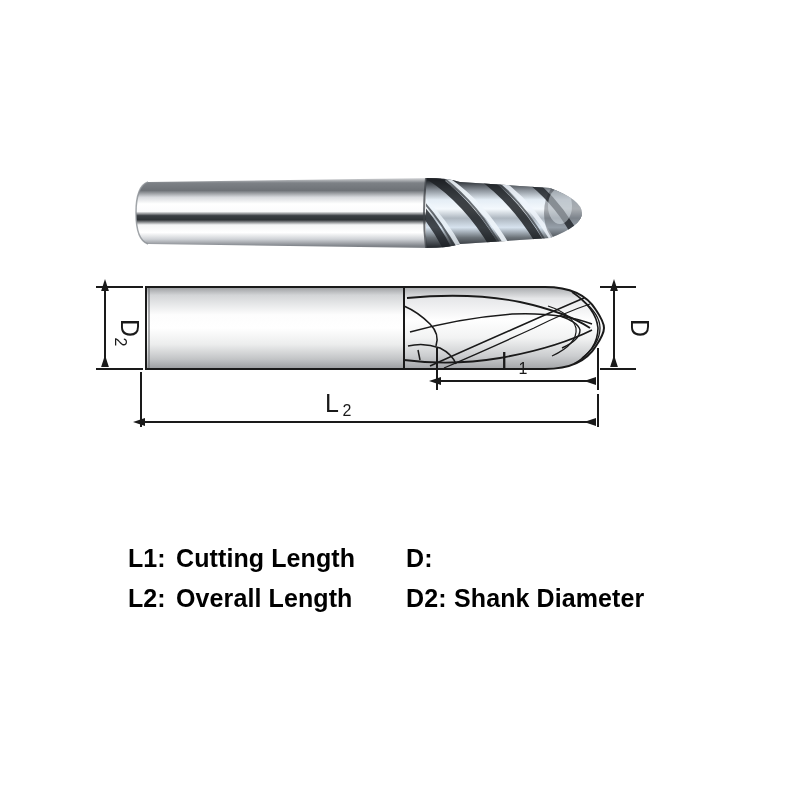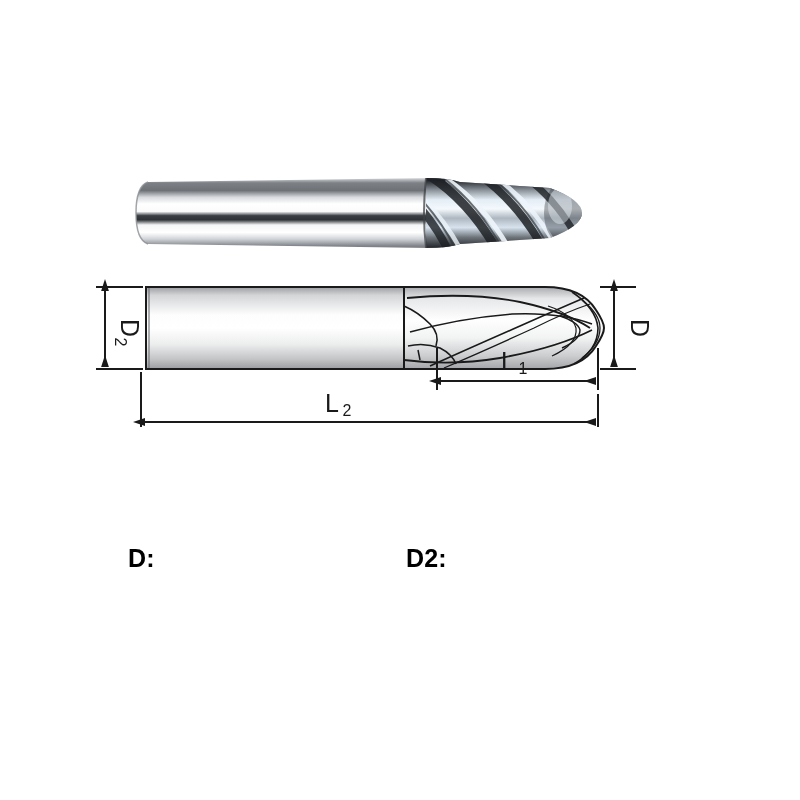--- a/index.html
+++ b/index.html
@@ -255,20 +255,29 @@
       </g>
       <g>
         <text x="332" y="150" text-anchor="middle" font-family="Liberation Sans, sans-serif" font-size="25" fill="#1a1a1a">L</text>
         <text x="347" y="154" text-anchor="middle" font-family="Liberation Sans, sans-serif" font-size="16" fill="#1a1a1a">2</text>
       </g>
     </svg>
   </div>
 
   <div class="legend">
     <div class="legend-cell">
+      <span class="legend-key">L1:</span>
+      <span class="legend-val">Cutting Length</span>
+    </div>
+    <div class="legend-cell">
       <span class="legend-key">D:</span>
     </div>
     <div class="legend-cell">
+      <span class="legend-key">L2:</span>
+      <span class="legend-val">Overall Length</span>
+    </div>
+    <div class="legend-cell">
       <span class="legend-key">D2:</span>
+      <span class="legend-val">Shank Diameter</span>
     </div>
   </div>
 
 </div>
 
 </body></html>

